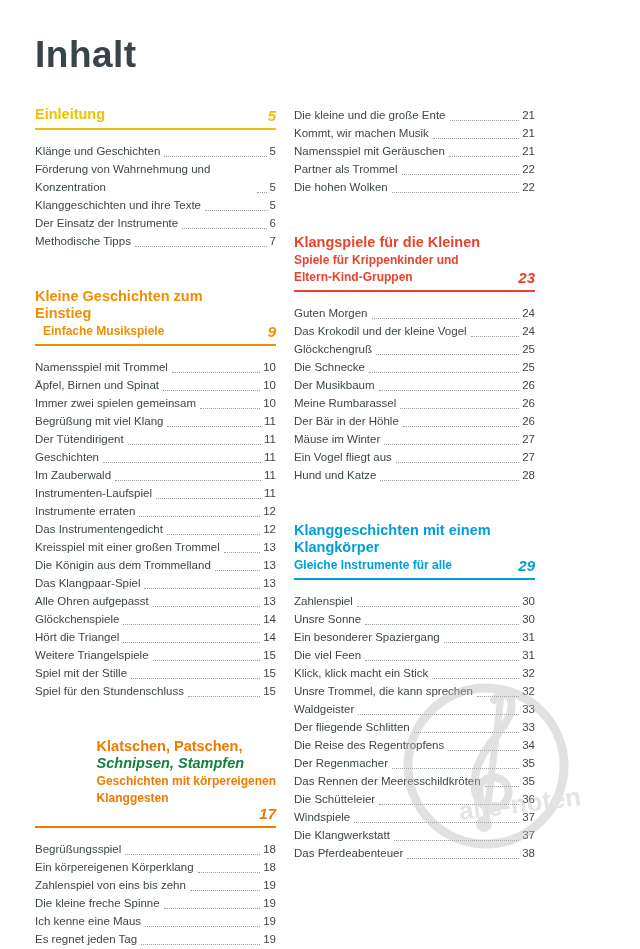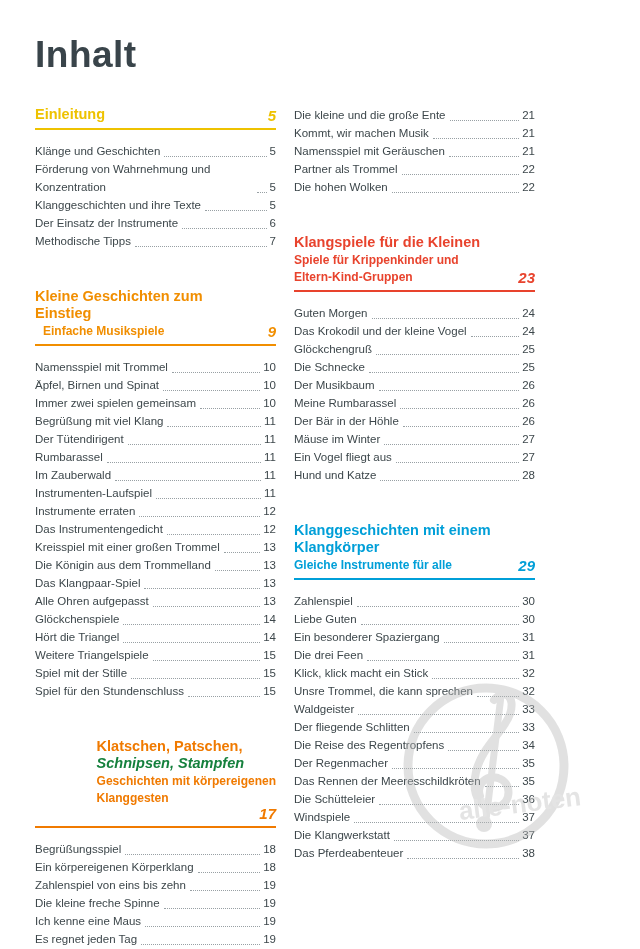--- a/index.html
+++ b/index.html
@@ -116,21 +116,21 @@
               <span class="entry-label">Begrüßung mit viel Klang</span>
               <span class="leader"></span>
               <span class="entry-page">11</span>
             </div>
             <div class="entry">
               <span class="entry-label">Der Tütendirigent</span>
               <span class="leader"></span>
               <span class="entry-page">11</span>
             </div>
             <div class="entry">
-              <span class="entry-label">Rumbarassel</span>
+              <span class="entry-label">Geschichten</span>
               <span class="leader"></span>
               <span class="entry-page">11</span>
             </div>
             <div class="entry">
               <span class="entry-label">Im Zauberwald</span>
               <span class="leader"></span>
               <span class="entry-page">11</span>
             </div>
             <div class="entry">
               <span class="entry-label">Instrumenten-Laufspiel</span>
@@ -344,31 +344,31 @@
             </div>
             <div class="sec-page" style="color: rgb(0, 159, 216);">29</div>
           </div>
           <div class="entries">
             <div class="entry">
               <span class="entry-label">Zahlenspiel</span>
               <span class="leader"></span>
               <span class="entry-page">30</span>
             </div>
             <div class="entry">
-              <span class="entry-label">Liebe Guten</span>
+              <span class="entry-label">Unsre Sonne</span>
               <span class="leader"></span>
               <span class="entry-page">30</span>
             </div>
             <div class="entry">
               <span class="entry-label">Ein besonderer Spaziergang</span>
               <span class="leader"></span>
               <span class="entry-page">31</span>
             </div>
             <div class="entry">
-              <span class="entry-label">Die drei Feen</span>
+              <span class="entry-label">Die viel Feen</span>
               <span class="leader"></span>
               <span class="entry-page">31</span>
             </div>
             <div class="entry">
               <span class="entry-label">Klick, klick macht ein Stick</span>
               <span class="leader"></span>
               <span class="entry-page">32</span>
             </div>
             <div class="entry">
               <span class="entry-label">Unsre Trommel, die kann sprechen</span>

